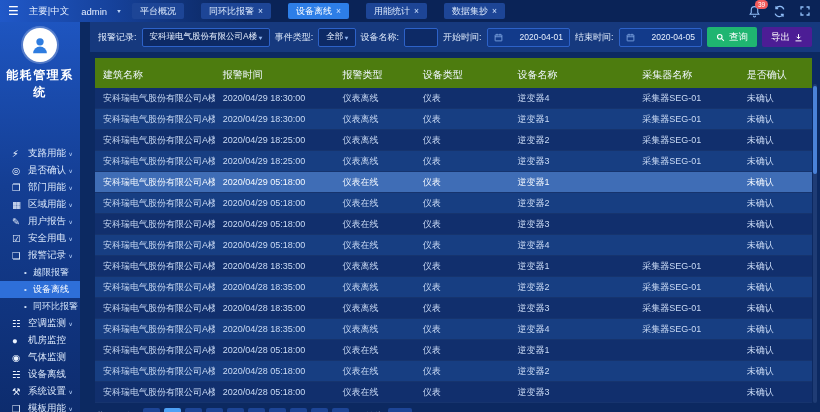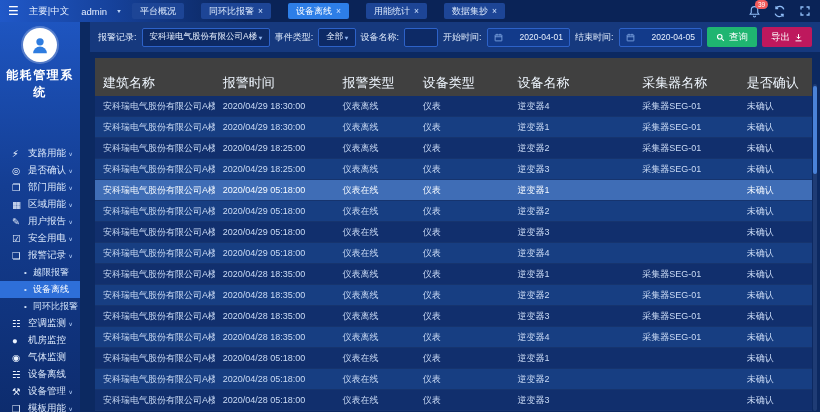--- a/index.html
+++ b/index.html
@@ -48,26 +48,26 @@
   .fld{height:19px;box-sizing:border-box;background:#0d2a66;border:1px solid #2d62c8;border-radius:2px;
        display:flex;align-items:center;font-size:8.5px;color:#e8f1ff;cursor:pointer}
   .select{width:150px;padding:0 5px 0 7px;justify-content:space-between}
   .select.small{width:62px}
   .fld .arrow{font-size:6.5px;color:#8fb4ee;transform:scaleY(.85)}
   .input{width:82px;padding:0 6px}
   .date{width:92px;padding:0 6px;gap:17px;background:#123a8a}
   .btn{height:20px;border-radius:2px;display:flex;align-items:center;padding:0 9px;
        font-size:9.5px;gap:4px;color:#fff;cursor:pointer;border:none}
   .btn.search{background:#1fb571;margin-left:auto}
-  .btn.export{background:#be185d}
+  .btn.export{background:#4c1d95}
   
   .tablewrap{margin:6px 8px 0 5px;position:relative}
   table{width:100%;border-collapse:collapse;table-layout:fixed}
-  thead th{height:26px;background:#404040;font-size:13px;font-weight:normal;color:#f0f7ff;
-           text-align:left;padding:12px 0 0 8px;white-space:nowrap}
+  thead th{height:26px;background:#4d7c0f;font-size:10px;font-weight:normal;color:#f0f7ff;
+           text-align:left;padding:4px 0 0 8px;white-space:nowrap}
   tbody td{height:20px;font-size:9px;color:#c9daf5;padding:0 0 0 8px;white-space:nowrap;
            overflow:hidden;border-bottom:1px solid rgba(120,160,230,.10)}
   tr.odd{background:#112f6d}
   tr.even{background:#173e82}
   tr.sel{background:#3f6db6}
   tr.sel td{color:#f4f9ff}
   .vscroll{position:absolute;right:-5px;top:26px;bottom:0;width:4px;background:rgba(140,175,235,.15);border-radius:2px}
   .vthumb{position:absolute;top:2px;left:0;width:4px;height:88px;background:#4a82d8;border-radius:2px}
   
   .pagebar{display:flex;align-items:center;gap:4px;padding:5px 8px 0 6px;font-size:9.5px;color:#d6e4f8}
@@ -206,21 +206,21 @@
       <div class="mi">
         <span class="ico">◉</span>
         <span class="lbl">气体监测</span>
       </div>
       <div class="mi">
         <span class="ico">☵</span>
         <span class="lbl">设备离线</span>
       </div>
       <div class="mi">
         <span class="ico">⚒</span>
-        <span class="lbl">设备管理</span>
+        <span class="lbl">系统设置</span>
         <span class="chev">∨</span>
       </div>
       <div class="mi">
         <span class="ico">❑</span>
         <span class="lbl">模板用能</span>
         <span class="chev">∨</span>
       </div>
       <div class="mi">
         <span class="ico">⚙</span>
         <span class="lbl">系统设置</span>

